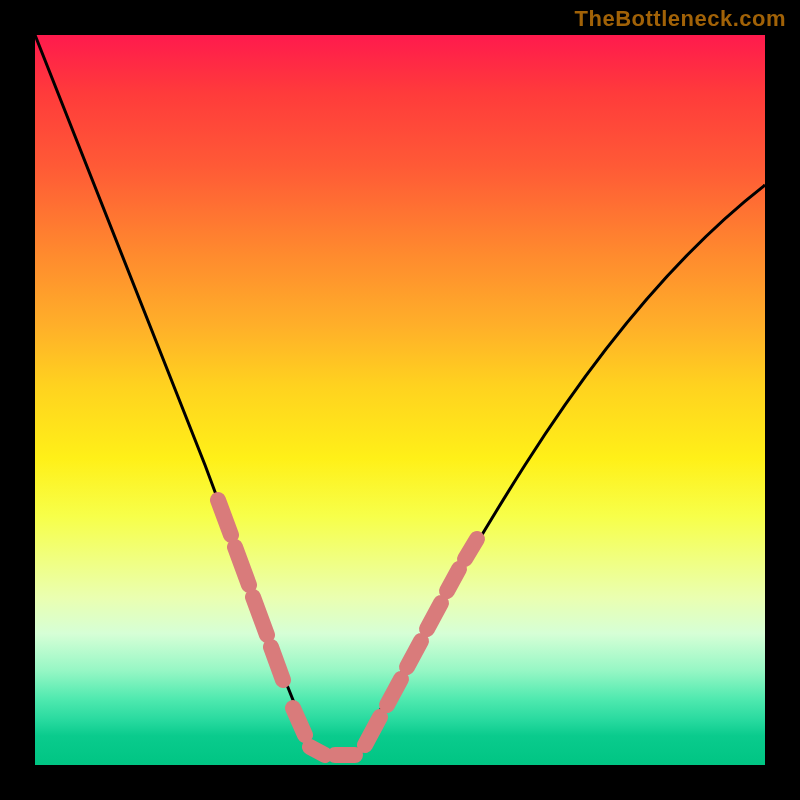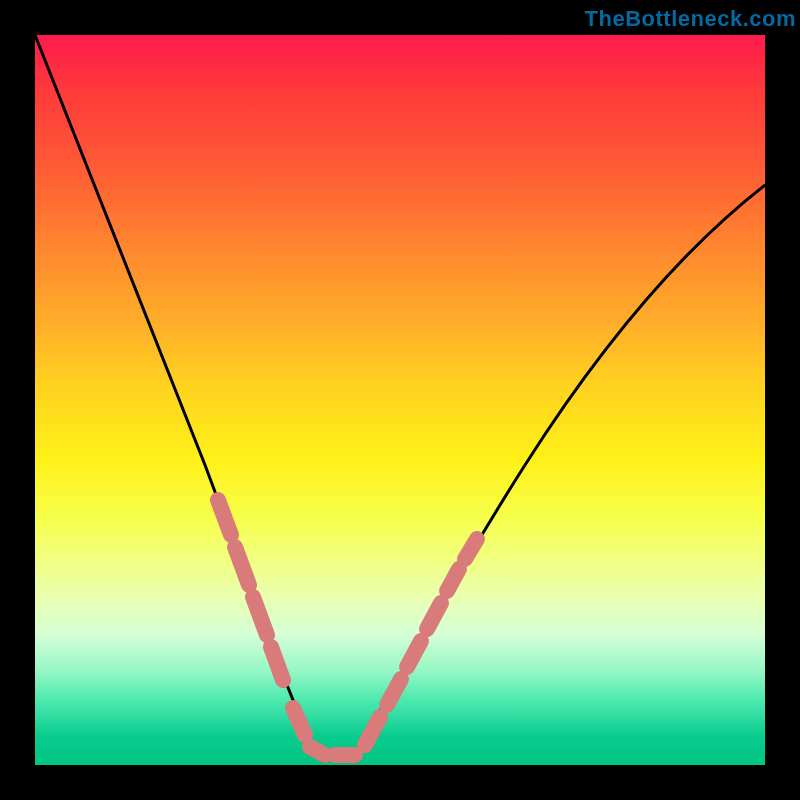--- a/index.html
+++ b/index.html
@@ -38,22 +38,22 @@
       #4fe9af 91%,
       #26d99e 94%,
       #0acb8d 96%,
       #00c583 100%
     );
     overflow: hidden;
   }
   .watermark {
     position: absolute;
     top: 6px;
-    right: 4px;
-    color: #0369a1;
+    right: 14px;
+    color: #a16207;
     font-size: 22px;
     font-weight: 600;
     letter-spacing: 0.5px;
   }
   svg.curve {
     position: absolute;
     left: 35px;
     top: 35px;
     width: 730px;
     height: 730px;

